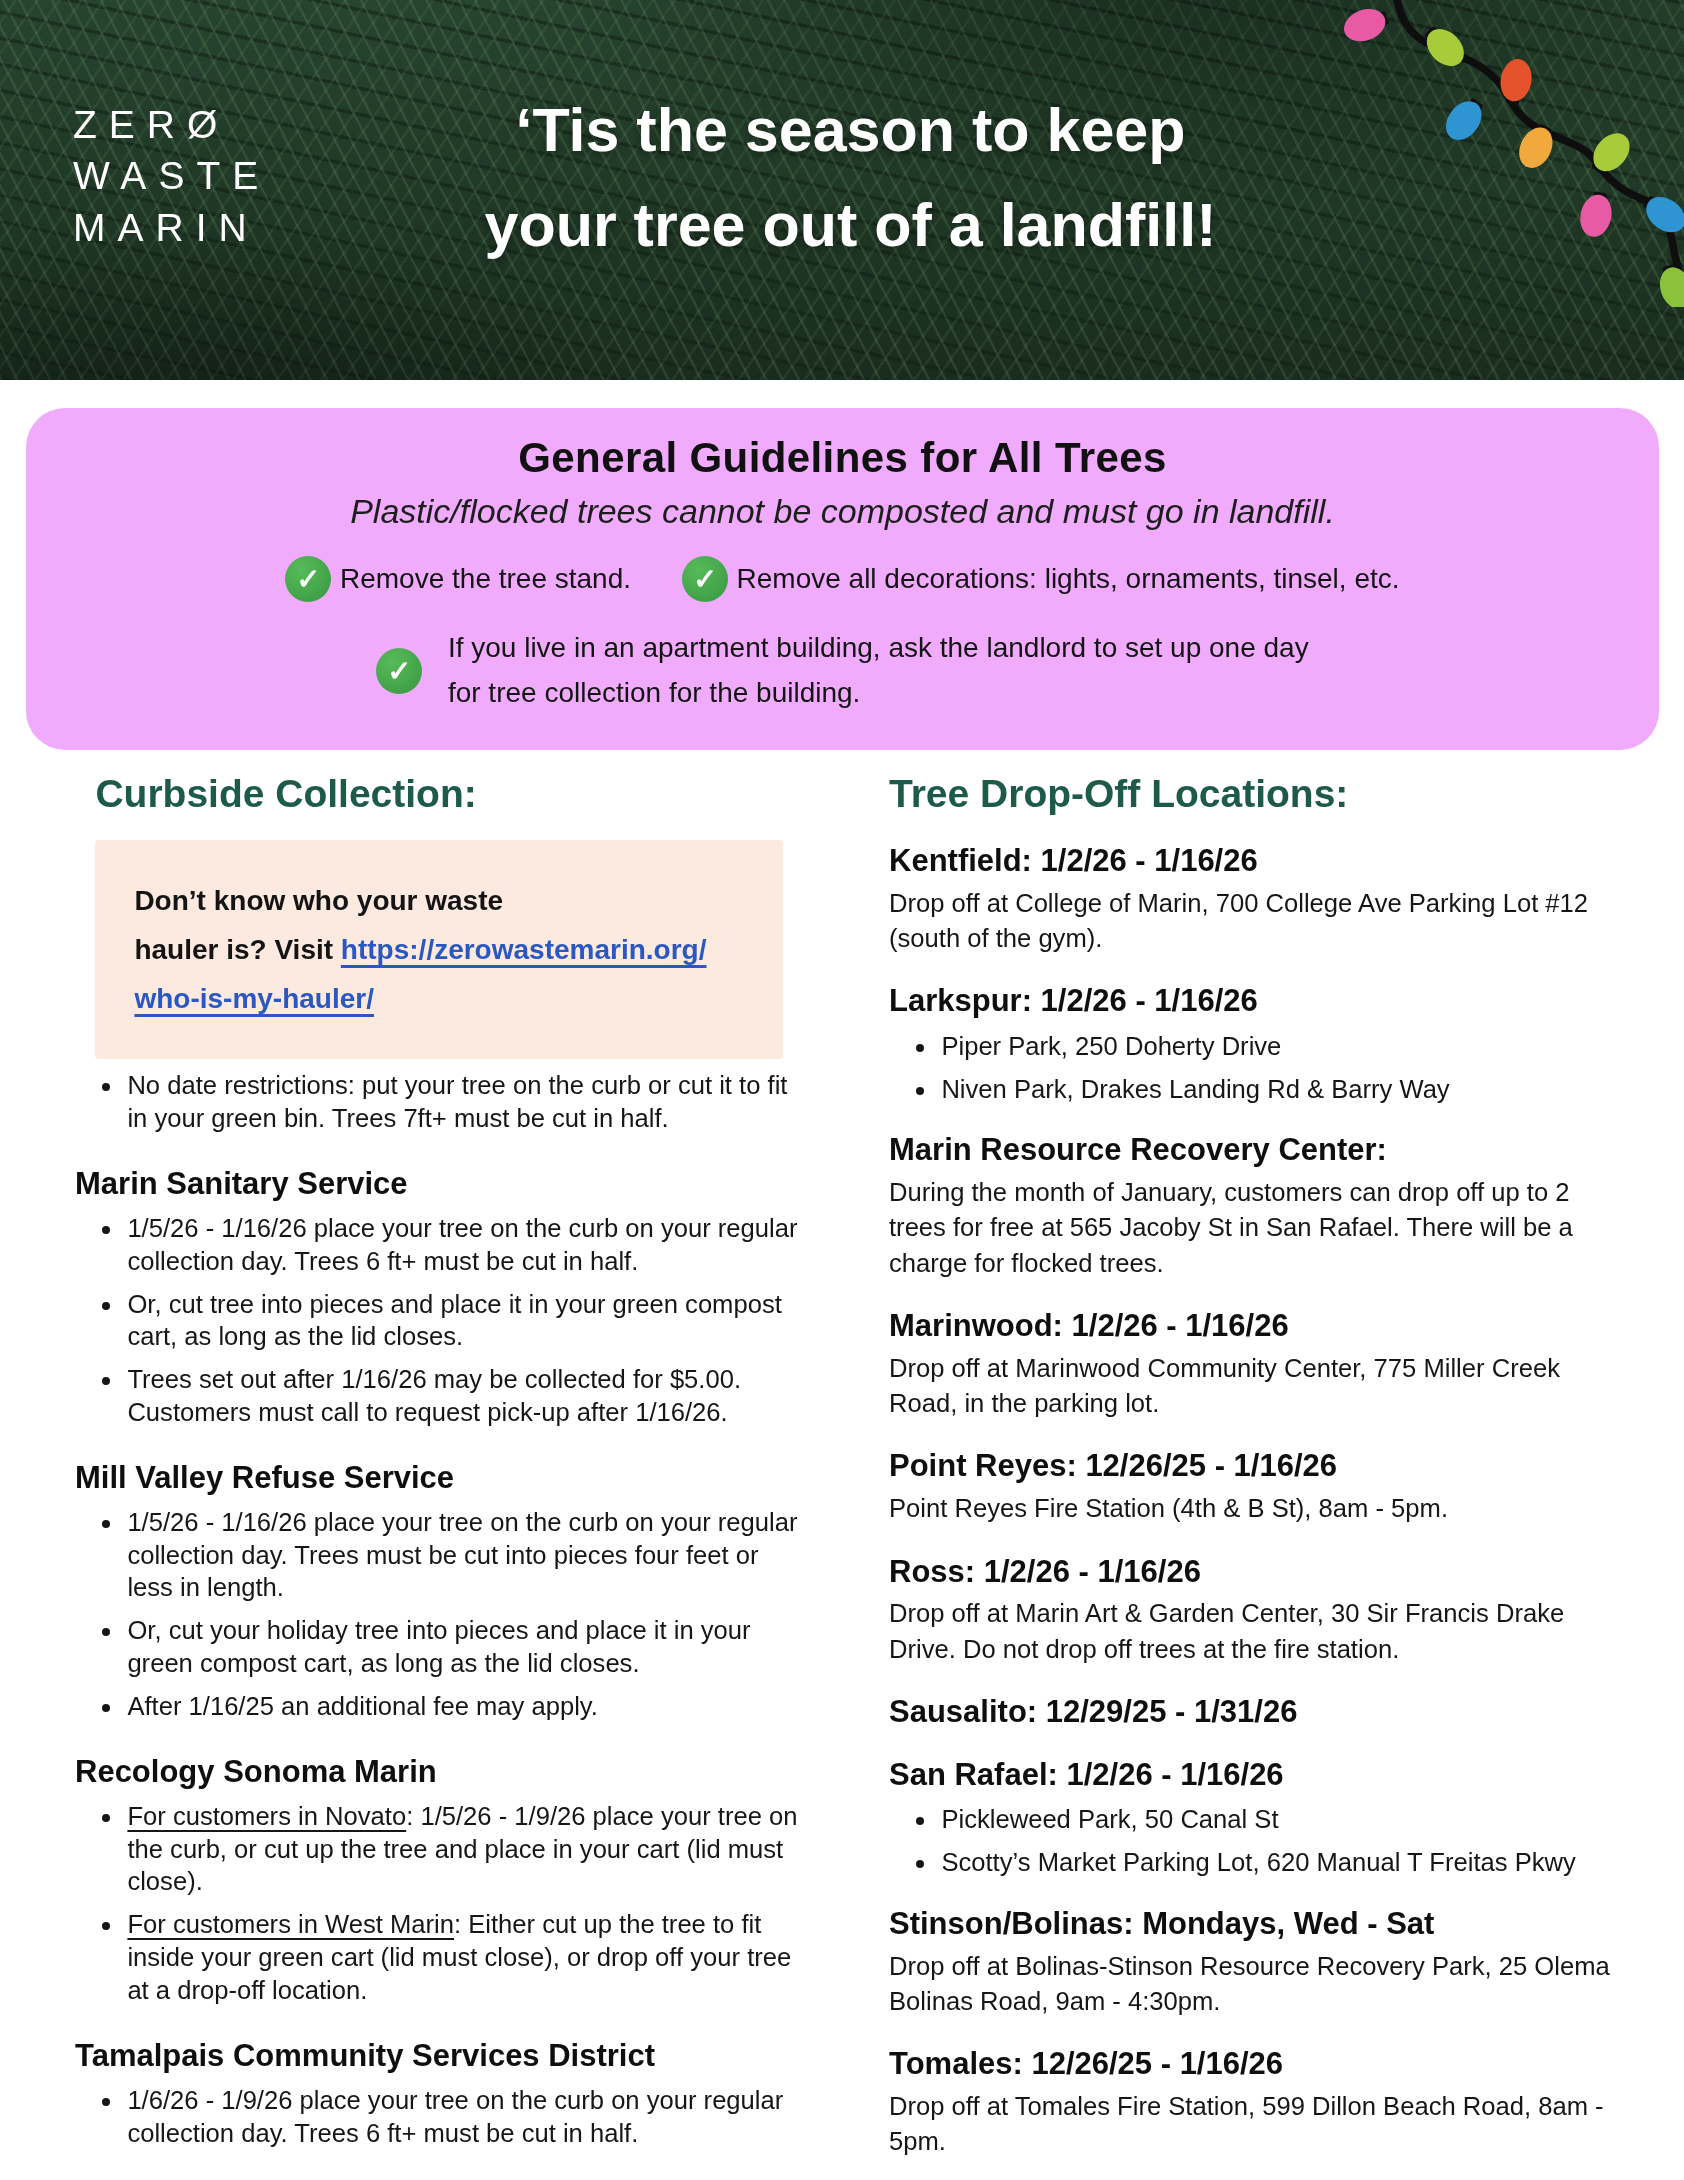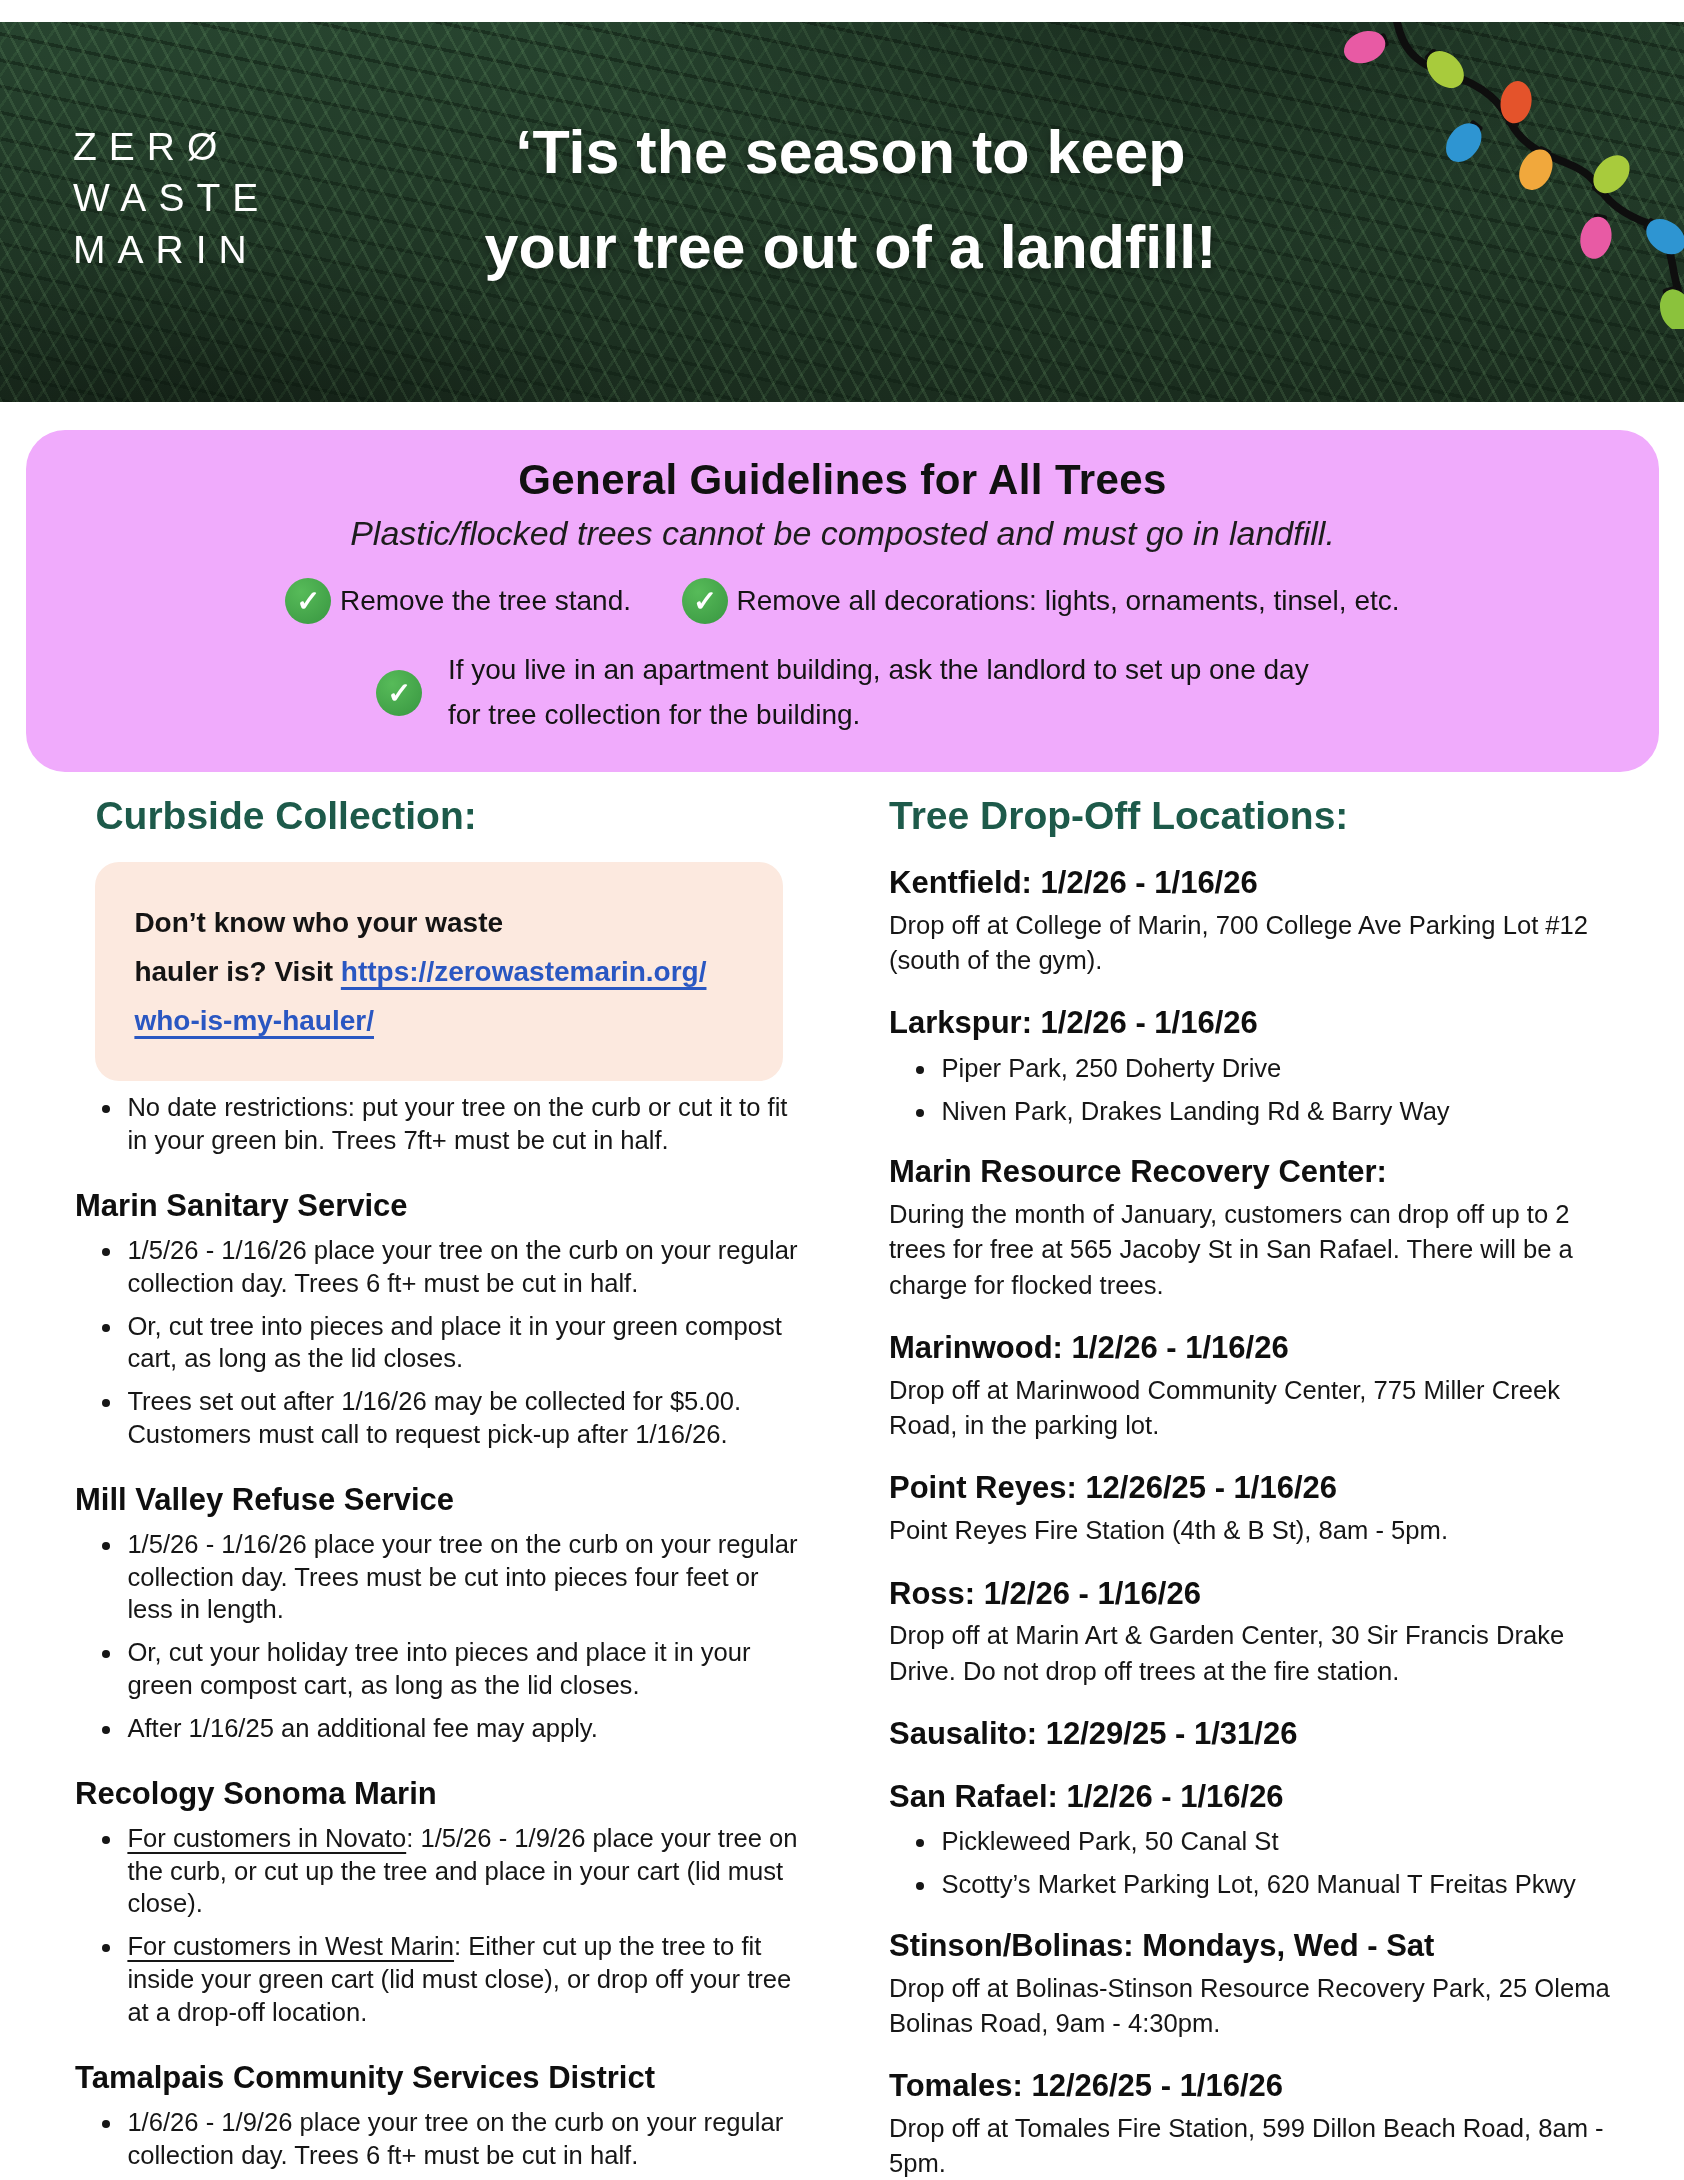--- a/index.html
+++ b/index.html
@@ -14,21 +14,20 @@
   .hero {
     position:relative; height:380px; overflow:hidden;
     background-color:#1d3124;
     background-image:
       radial-gradient(1107px 443px at 72% -15%, rgba(0,0,0,.38), transparent 62%),
       radial-gradient(767px 366px at 12% 115%, rgba(0,0,0,.33), transparent 60%),
       repeating-linear-gradient(63deg, rgba(124,172,120,.17) 0 2.6px, transparent 2.6px 14.5px),
       repeating-linear-gradient(-55deg, rgba(96,148,96,.14) 0 2.6px, transparent 2.6px 18px),
       repeating-linear-gradient(12deg, rgba(16,32,20,.55) 0 3.4px, transparent 3.4px 25.6px),
       linear-gradient(180deg,#27442f,#1a2c1e);
-    margin-top: 22px;
   }
   .logo {
     position:absolute; left:73px; top:99px; color:#ffffff;
     font-size:39px; font-weight:400; letter-spacing:12px; line-height:1.32;
     white-space:nowrap;
   }
   .hero-title {
     position:absolute; left:16px; right:0; top:83px; text-align:center;
     color:#ffffff; font-size:61px; font-weight:bold; line-height:1.55;
     text-shadow:0 2.6px 8.5px rgba(0,0,0,.35);
@@ -68,21 +67,21 @@
 
   
   .columns { display:flex; gap:37px; padding:22px 66px 0 75px; align-items:flex-start; }
   .col-left  { flex:none; width:777px; }
   .col-right { flex:1; min-width:0; }
   .col-h { font-size:39px; font-weight:bold; color:#1d5a4a; margin:0; }
   .col-left .col-h { margin-left:20.4px; }
 
   
   .note-box {
-    background:#fce9df; border-radius:24px; margin:24px 0 5.1px 20.4px;
+    background:#fce9df; border-radius:4px; margin:24px 0 5.1px 20.4px;
     width:688px; padding:36px 39px; font-size:28px; font-weight:bold;
     line-height:1.75; color:#141414; text-align:left;
   }
   .note-box a { color:#2a57c2; text-decoration:underline; text-decoration-thickness:2.6px; text-underline-offset:6px; }
 
   
   .sec-h { font-size:31px; font-weight:bold; color:#0f0f0f; margin:31px 0 6.8px 0; }
   ul.blist { margin:0; padding-left:49px; }
   ul.blist li { font-size:25.6px; line-height:1.28; color:#161616; margin:10.2px 0; padding-left:3.4px; }
   .col-left ul.blist { max-width:733px; }

